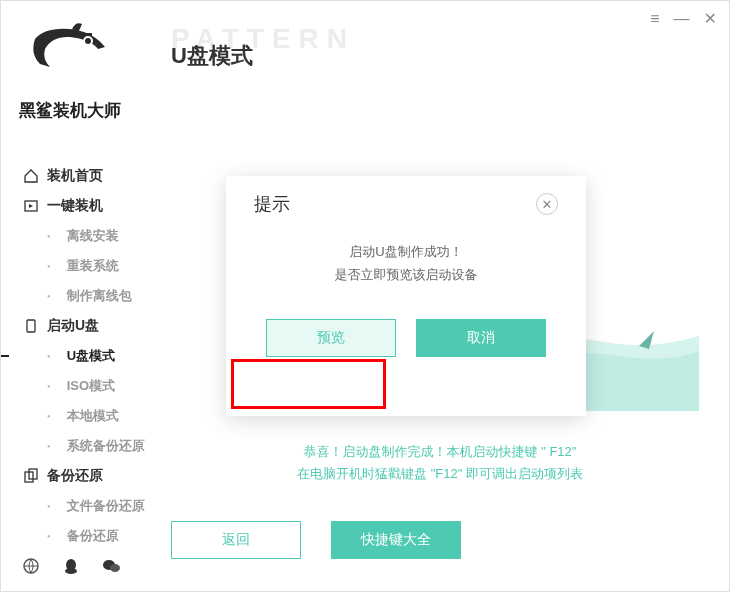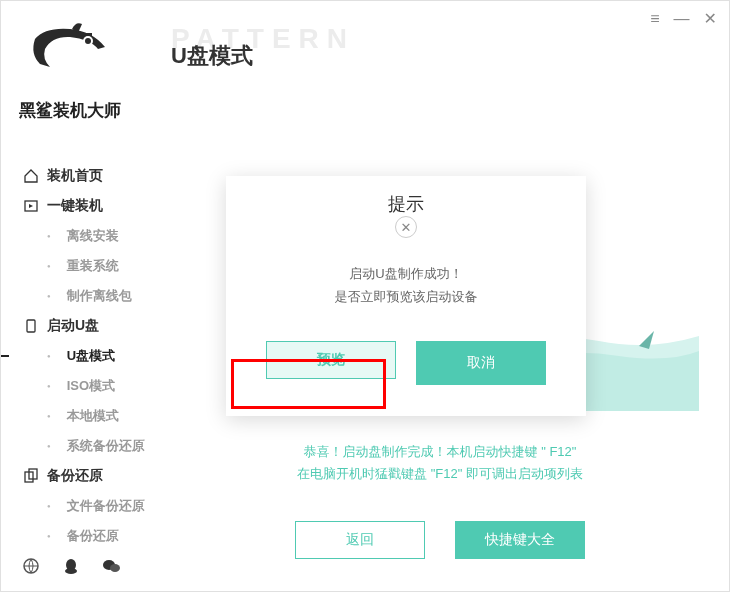--- a/index.html
+++ b/index.html
@@ -20,32 +20,32 @@
 .nav-item.sub { padding-left: 26px; font-size: 13px; color: #999; position: relative; }
 .nav-item.sub::before { content: "●"; font-size: 6px; color: #bbb; margin-right: 8px; }
 .nav-item.sub.active { color: #222; font-weight: bold; }
 .nav-item.sub.active::after { content: ""; position: absolute; left: -22px; top: 14px; width: 10px; height: 2px; background: #222; }
 .nav-icon { width: 16px; height: 16px; display: inline-flex; align-items: center; justify-content: center; }
 
 .wave-bg { position: absolute; bottom: 180px; right: 30px; pointer-events: none; }
 
 .success-text { position: absolute; top: 440px; left: 170px; right: 20px; text-align: center; font-size: 13px; color: #4fcab2; line-height: 1.7; }
 
-.bottom-buttons { position: absolute; top: 520px; left: 170px; right: 20px; display: flex; justify-content: center; gap: 30px; }
+.bottom-buttons { position: absolute; top: 520px; left: 170px; right: 20px; display: flex; gap: 30px; }
 .btn-outline { width: 130px; height: 38px; border: 1px solid #4fcab2; background: transparent; color: #4fcab2; font-size: 14px; cursor: pointer; }
 .btn-fill { width: 130px; height: 38px; border: none; background: #4fcab2; color: #fff; font-size: 14px; cursor: pointer; }
 
 .dialog { position: absolute; top: 175px; left: 225px; width: 360px; height: 240px; background: #fff; box-shadow: 0 4px 20px rgba(0,0,0,0.15); z-index: 10; }
-.dialog-header { padding: 16px 28px 10px; display: flex; justify-content: space-between; align-items: center; flex-direction: column; }
+.dialog-header { padding: 16px 28px 10px; display: flex; justify-content: space-between; align-items: center; }
 .dialog-title { font-size: 18px; color: #333; }
 .dialog-close { width: 22px; height: 22px; border-radius: 50%; border: 1px solid #ccc; display: flex; align-items: center; justify-content: center; font-size: 13px; color: #888; cursor: pointer; }
 .dialog-body { text-align: center; padding: 14px 36px; font-size: 13px; color: #666; line-height: 1.8; }
 .dialog-buttons { display: flex; justify-content: center; gap: 20px; padding: 18px 20px; }
-.dialog-btn-preview { width: 130px; height: 38px; background: #e6f9f5; border: 1px solid #4fcab2; color: #4fcab2; font-size: 14px; cursor: pointer; font-weight: bold; }
-.dialog-btn-cancel { width: 130px; height: 44px; background: #4fcab2; border: none; color: #fff; font-size: 14px; cursor: pointer; }
+.dialog-btn-preview { width: 130px; height: 38px; background: #e6f9f5; border: 1px solid #4fcab2; color: #4fcab2; font-size: 14px; cursor: pointer; }
+.dialog-btn-cancel { width: 130px; height: 38px; background: #4fcab2; border: none; color: #fff; font-size: 14px; cursor: pointer; }
 
 .highlight-box { position: absolute; top: 358px; left: 230px; width: 155px; height: 50px; border: 3px solid #ff0000; pointer-events: none; z-index: 20; }
 
 .footer-icons { position: absolute; bottom: 10px; left: 20px; display: flex; gap: 20px; align-items: center; }
 .footer-icon { font-size: 18px; color: #555; cursor: pointer; }
 </style>
 </head>
 <body>
 
 <div class="titlebar">

